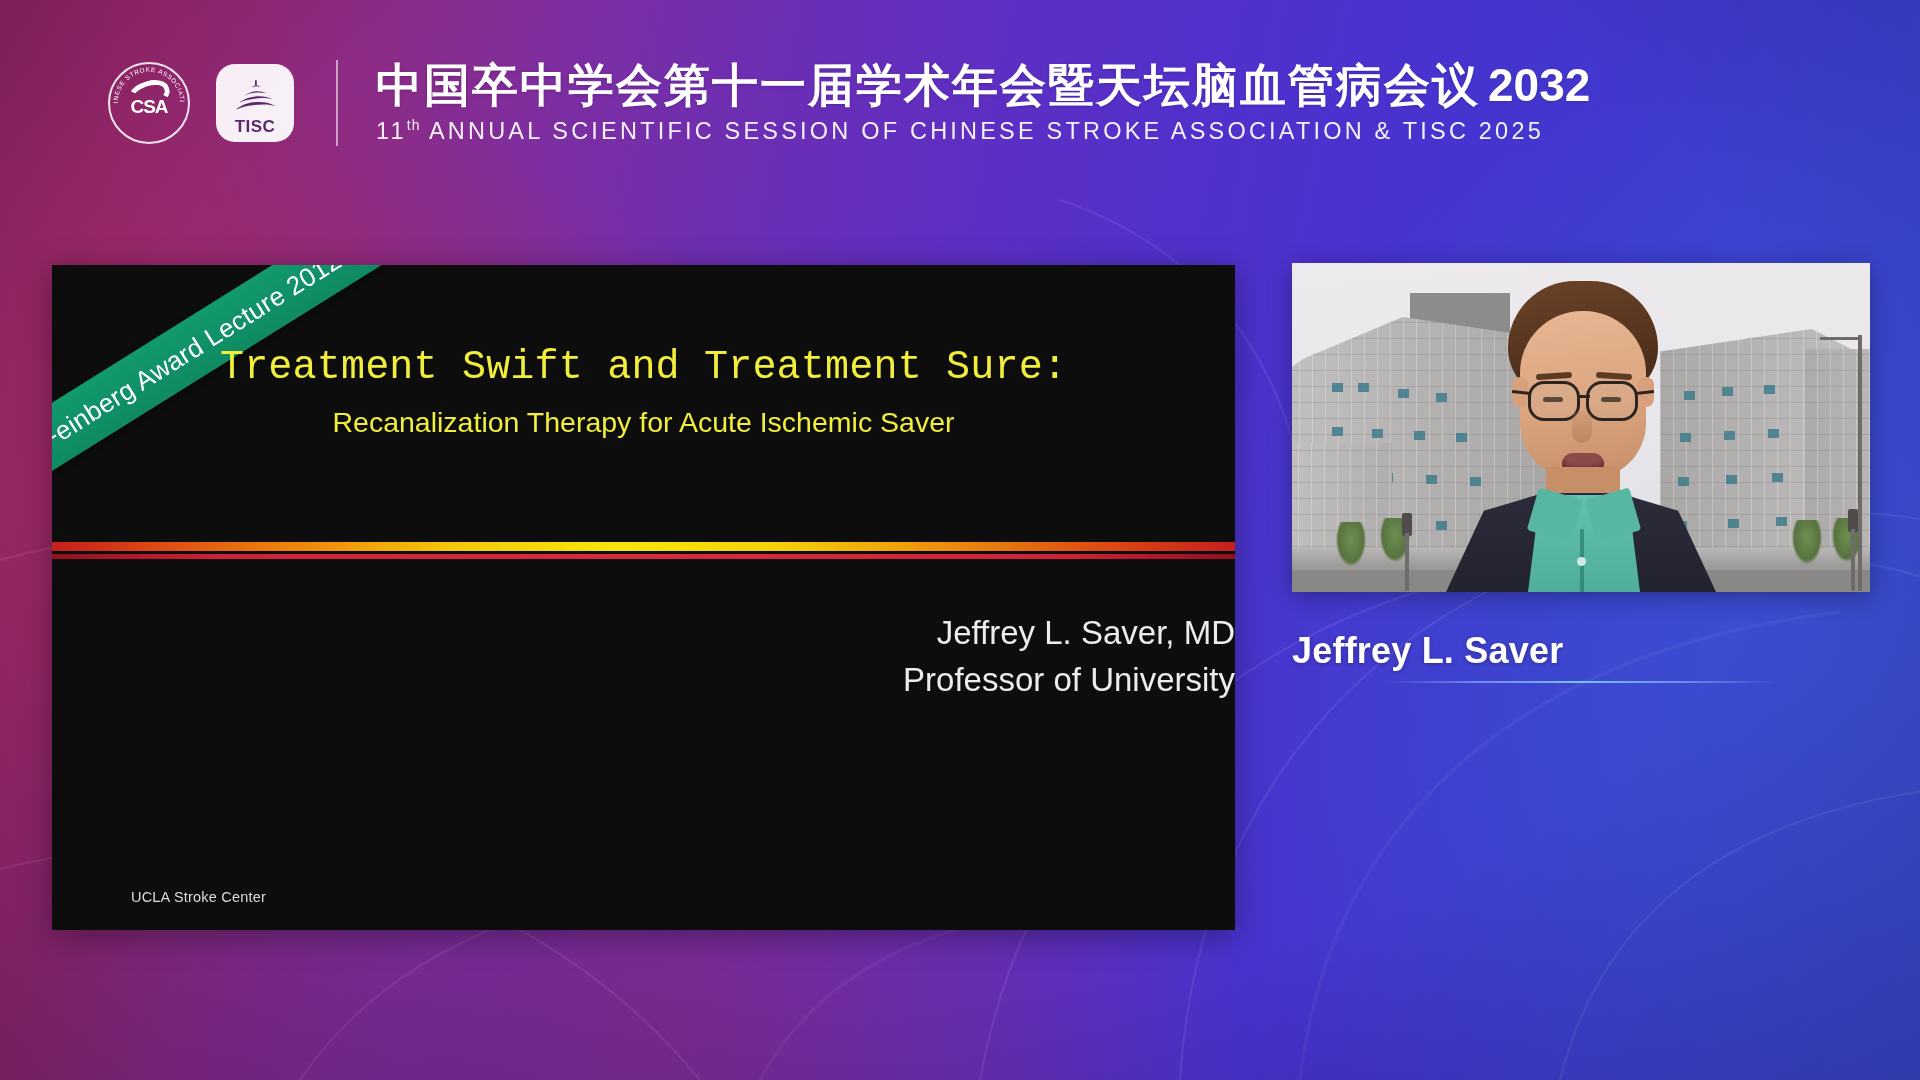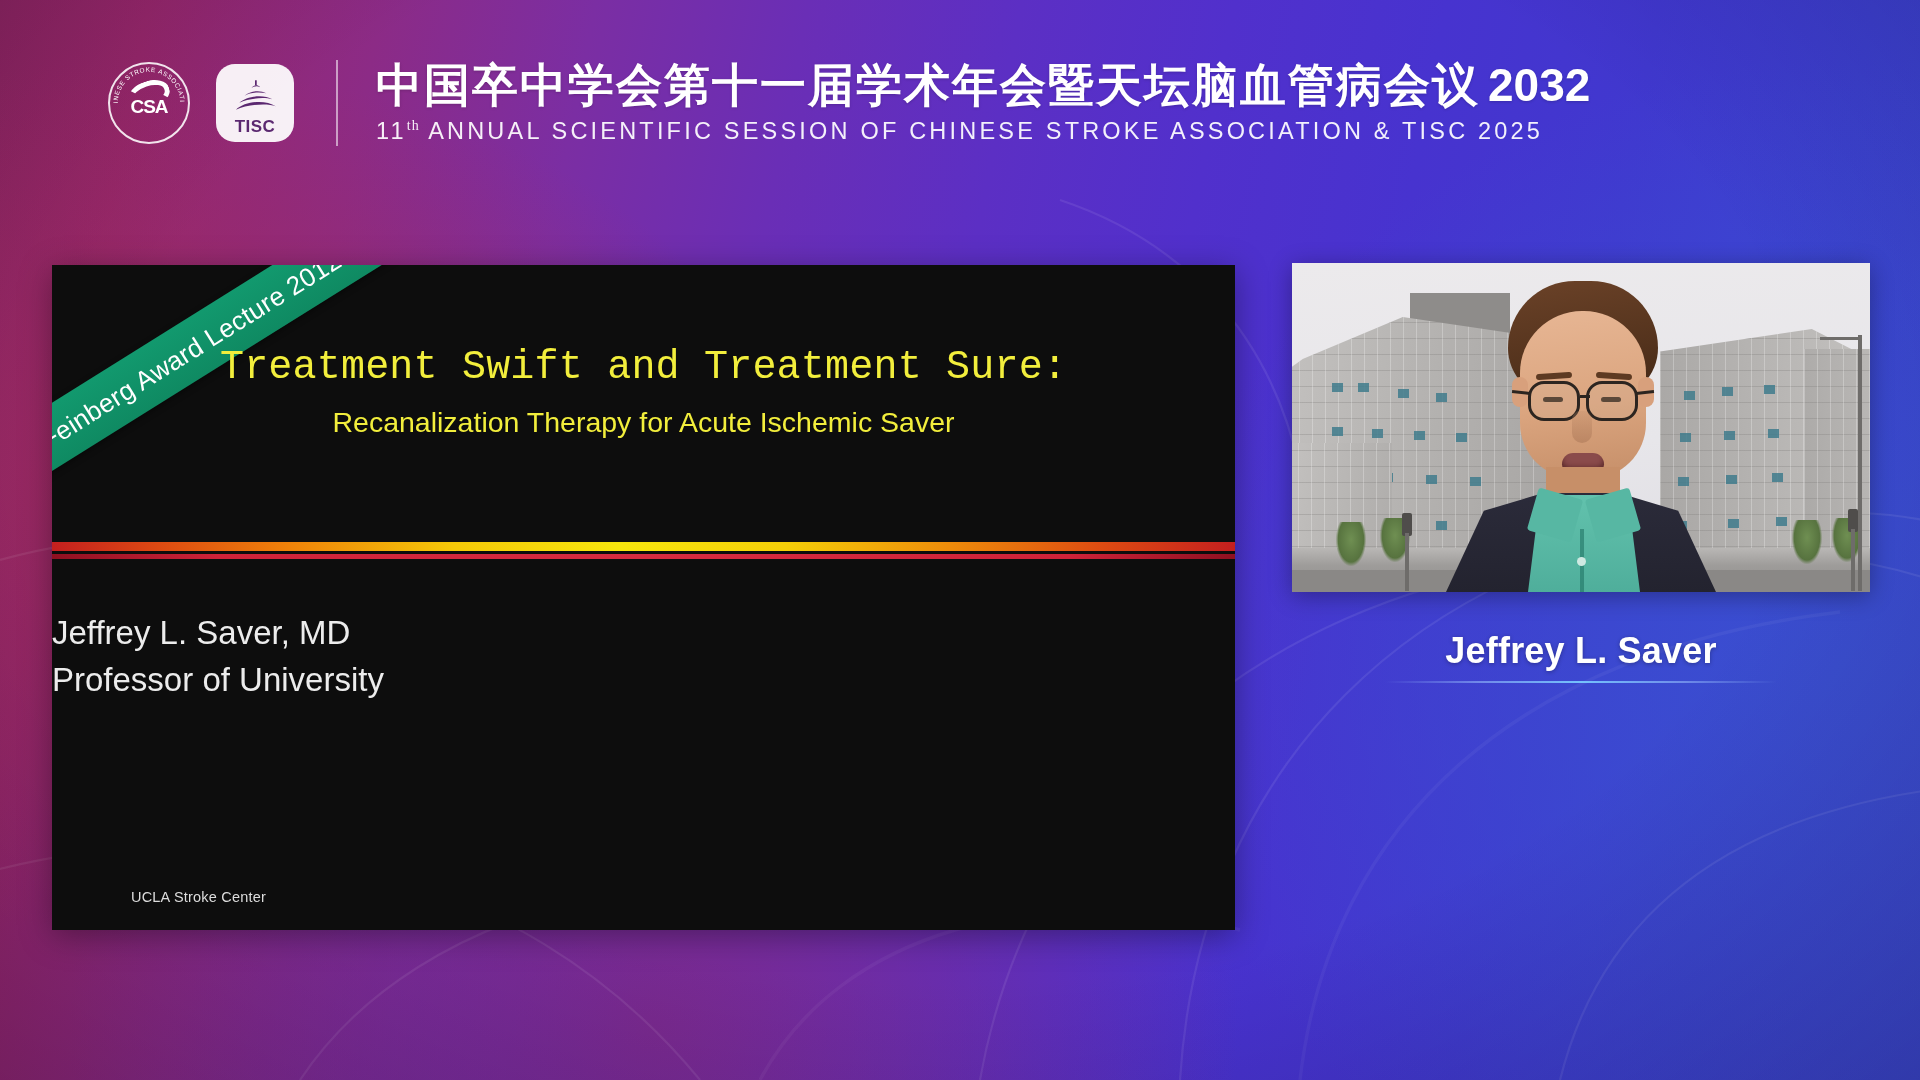--- a/index.html
+++ b/index.html
@@ -105,21 +105,21 @@
     white-space:nowrap;
     text-shadow:0 1px 3px rgba(0,0,0,.18);
   }
   .hdr-cn .yr { letter-spacing:0; margin-left:8px; }
   .hdr-en {
     font-size:23.5px; color:rgba(255,255,255,.93);
     letter-spacing:3.2px; line-height:1.2;
     white-space:nowrap; margin-top:5px;
     font-weight:400;
   }
-  .hdr-en sup { font-size:14px; letter-spacing:1px;font-family:Liberation Serif, serif; }
+  .hdr-en sup { font-size:14px; letter-spacing:1px; }
 
   
   .slide {
     position:absolute;
     left:52px; top:265px; width:1183px; height:665px;
     background:#0d0d0d;
     overflow:hidden;
     box-shadow:0 6px 30px rgba(0,0,0,.35);
   }
   .slide-top { position:relative; height:275px; }
@@ -168,21 +168,21 @@
       #ee8b0a 76%, #dd4a12 89%, #c41f1f 100%);
   }
   .bar-red {
     position:absolute; left:0; right:0; top:14px; height:5px;
     background:linear-gradient(90deg,#8f1020 0%, #cf2238 14%, #d62b3f 50%, #cf2238 86%, #8f1020 100%);
   }
 
   .slide-body {
     position:absolute; left:0; right:0; top:297px; bottom:0;
     padding-top:48px;
-    text-align:left;
+    text-align:right;
   }
   .slide-body .line {
     color:#ececec;
     font-size:33px;
     line-height:1.42;
     font-weight:400;
   }
   .slide-footer {
     position:absolute; left:79px; bottom:25px;
     color:#dcdcdc;
@@ -327,21 +327,21 @@
   }
   .p-button {
     position:absolute; left:127px; top:276px; width:9px; height:9px;
     border-radius:50%; background:#cfe9e2;
   }
 
   
   .caption {
     position:absolute;
     left:1292px; top:630px; width:578px;
-    text-align:center;
+    text-align:left;
   }
   .cap-name {
     font-size:36px; font-weight:bold; color:#ffffff;
     letter-spacing:.2px; line-height:1.15;
     text-shadow:0 1px 4px rgba(0,0,0,.30);
   }
   .cap-rule {
     margin:10px auto 8px;
     width:392px; height:2px;
     background:linear-gradient(90deg, rgba(160,190,255,0) 0%, rgba(155,195,255,.55) 24%, rgba(120,200,255,.95) 50%, rgba(155,195,255,.55) 76%, rgba(160,190,255,0) 100%);

